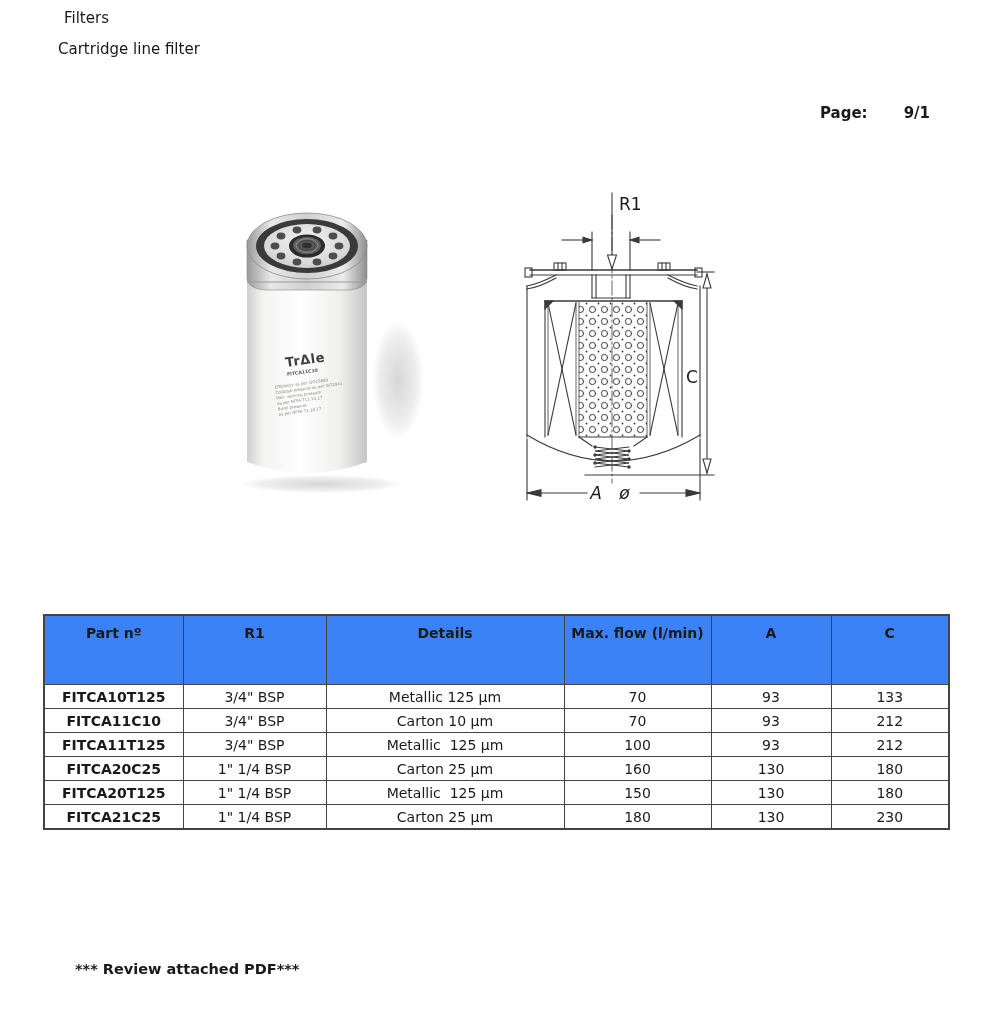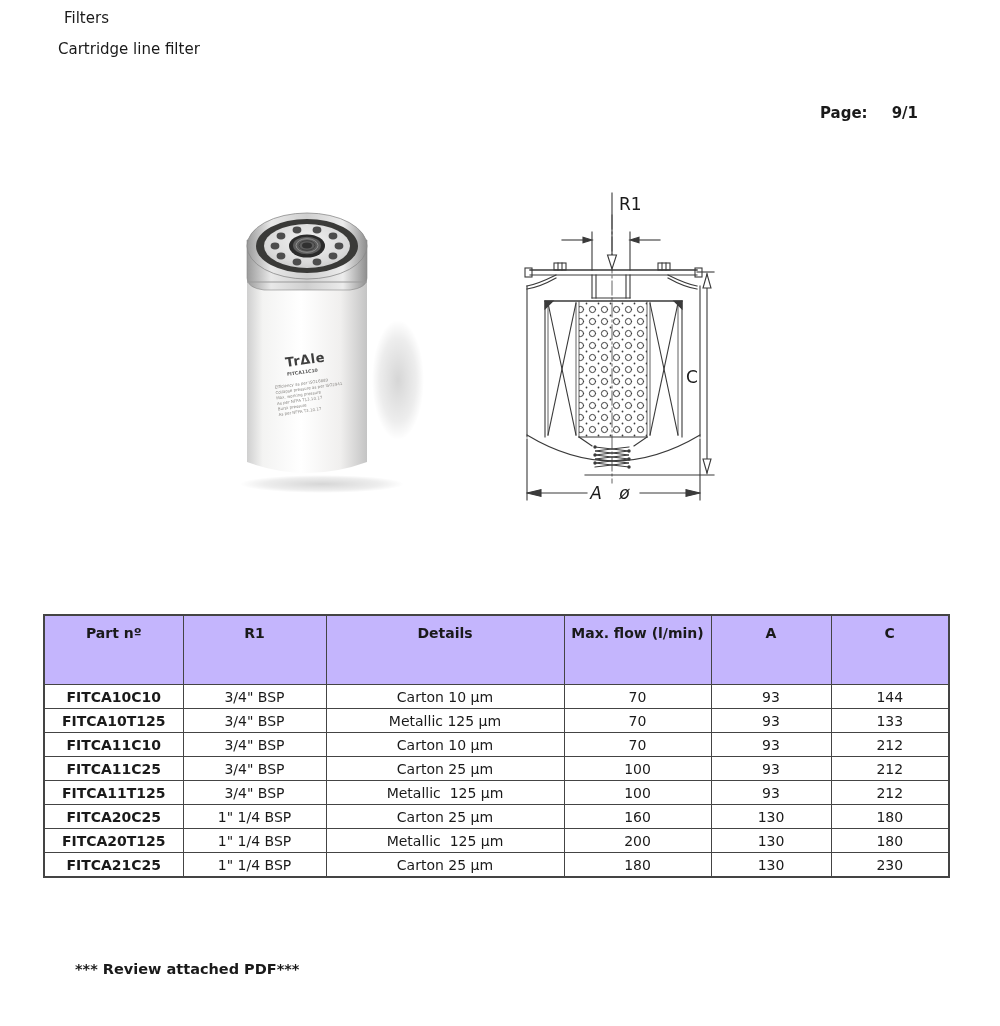--- a/index.html
+++ b/index.html
@@ -4,28 +4,28 @@
 <style>
   html,body{margin:0;padding:0;background:#ffffff;}
   body{width:1000px;height:1026px;position:relative;overflow:hidden;
        font-family:"DejaVu Sans","Liberation Sans",sans-serif;color:#1a1a1a;}
 
   .abs{position:absolute;}
 
   
   .doc-section{left:64px;top:9px;font-size:15px;}
   .doc-title{left:58px;top:40px;font-size:15px;}
-  .page-box{left:820px;top:104px;font-size:15px;font-weight:bold;display:flex;gap:24px;}
+  .page-box{left:820px;top:104px;font-size:15px;font-weight:bold;display:flex;gap:36px;}
 
   
   .spec-table-wrap{left:43px;top:614px;}
   table.spec{border-collapse:collapse;table-layout:fixed;width:905px;
              border:2px solid #444;}
   table.spec th, table.spec td{border:1px solid #444;text-align:center;overflow:hidden;}
-  table.spec th{background:#c4b5fd;height:58px;vertical-align:top;
+  table.spec th{background:#3b82f6;height:58px;vertical-align:top;
                 padding-top:9px;font-size:14px;font-weight:bold;}
   table.spec td{height:23px;font-size:14px;padding:0;white-space:pre;}
   table.spec td.c-part{font-weight:bold;}
 
   .footer-note{left:75px;top:961px;font-size:14.5px;font-weight:bold;text-align:center;}
 
   svg text{font-family:"DejaVu Sans","Liberation Sans",sans-serif;}
 </style>
 </head>
 <body>
@@ -234,72 +234,56 @@
         <th>Part nº</th>
         <th>R1</th>
         <th>Details</th>
         <th>Max. flow (l/min)</th>
         <th>A</th>
         <th>C</th>
       </tr>
     </thead>
     <tbody>
         <tr>
-    <td class="c-part">FITCA10C10</td>
-    <td>3/4" BSP</td>
-    <td>Carton 10 µm</td>
-    <td>70</td>
-    <td>93</td>
-    <td>144</td>
-  </tr>
-        <tr>
     <td class="c-part">FITCA10T125</td>
     <td>3/4" BSP</td>
     <td>Metallic 125 µm</td>
     <td>70</td>
     <td>93</td>
     <td>133</td>
   </tr>
         <tr>
     <td class="c-part">FITCA11C10</td>
     <td>3/4" BSP</td>
     <td>Carton 10 µm</td>
     <td>70</td>
     <td>93</td>
     <td>212</td>
   </tr>
         <tr>
-    <td class="c-part">FITCA11C25</td>
-    <td>3/4" BSP</td>
-    <td>Carton 25 µm</td>
-    <td>100</td>
-    <td>93</td>
-    <td>212</td>
-  </tr>
-        <tr>
     <td class="c-part">FITCA11T125</td>
     <td>3/4" BSP</td>
     <td>Metallic  125 µm</td>
     <td>100</td>
     <td>93</td>
     <td>212</td>
   </tr>
         <tr>
     <td class="c-part">FITCA20C25</td>
     <td>1" 1/4 BSP</td>
     <td>Carton 25 µm</td>
     <td>160</td>
     <td>130</td>
     <td>180</td>
   </tr>
         <tr>
     <td class="c-part">FITCA20T125</td>
     <td>1" 1/4 BSP</td>
     <td>Metallic  125 µm</td>
-    <td>200</td>
+    <td>150</td>
     <td>130</td>
     <td>180</td>
   </tr>
         <tr>
     <td class="c-part">FITCA21C25</td>
     <td>1" 1/4 BSP</td>
     <td>Carton 25 µm</td>
     <td>180</td>
     <td>130</td>
     <td>230</td>

